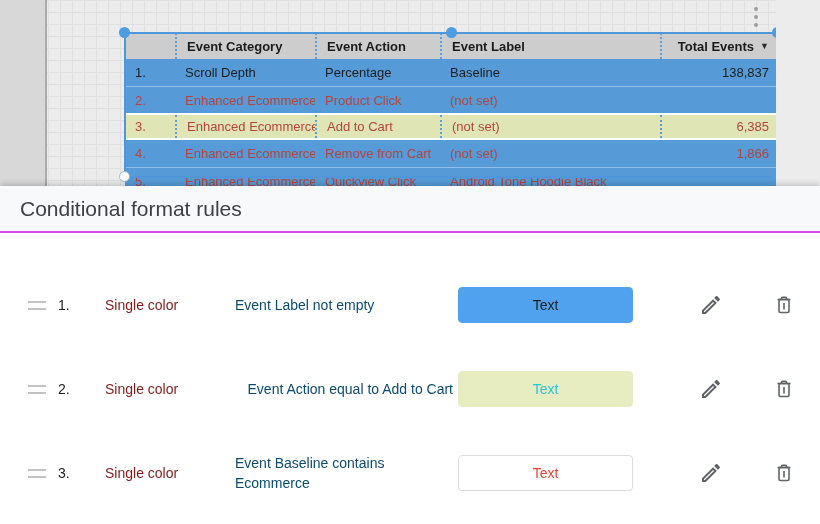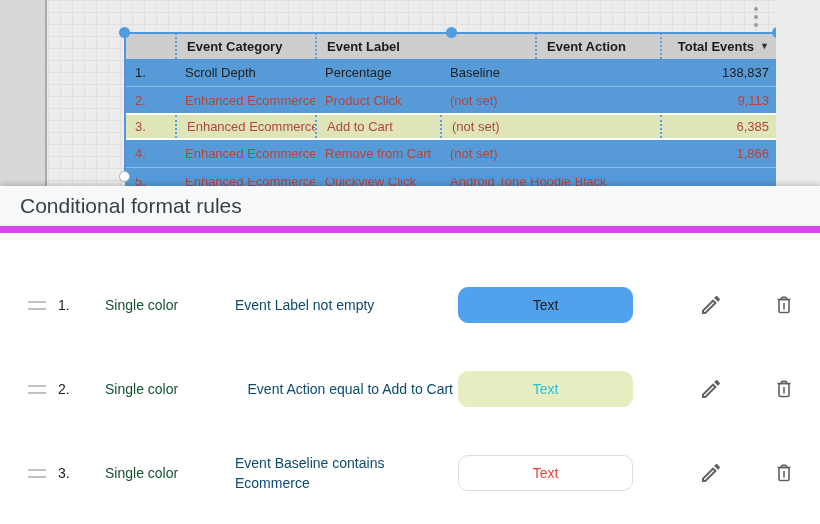--- a/index.html
+++ b/index.html
@@ -60,72 +60,71 @@
     display: flex; flex-direction: column; align-items: center; justify-content: space-between;
     padding: 2px 0; cursor: pointer; }
   .kebab i { width: 4px; height: 4px; border-radius: 50%; background: #9e9e9e; }
 
   
   .panel {
     position: absolute; left: 0; top: 186px; width: 820px; height: 338px;
     background: #ffffff; box-shadow: 0 -2px 6px rgba(0,0,0,0.18);
   }
   .panel-header {
-    height: 47px; background: #f8f9fa; border-bottom: 7px solid #d946ef;
+    height: 47px; background: #f8f9fa; border-bottom: 2px solid #d946ef;
     display: flex; align-items: center; padding-left: 20px;
   }
   .panel-title { font-size: 21px; color: #3c4043; }
 
   .rules { padding-top: 30px; }
   .rule { display: flex; align-items: center; height: 84px; padding: 0 24px 0 28px; }
   .drag { width: 18px; height: 9px; border-top: 2px solid #c2c2c2; border-bottom: 2px solid #c2c2c2;
     margin-right: 12px; cursor: grab; flex: none; }
   .rnum { width: 30px; margin-right: 17px; font-size: 14px; color: #202124; flex: none; }
-  .rtype { width: 112px; margin-right: 18px; font-size: 14px; color: #14532d; flex: none; }
+  .rtype { width: 112px; margin-right: 18px; font-size: 14px; color: #7f1d1d; flex: none; }
   .rcond { width: 218px; margin-right: 5px; font-size: 14px; color: #0c4a6e; line-height: 20px; flex: none; }
   .rule:nth-child(2) .rcond { white-space: nowrap; text-align: right; }
-  .swatch { width: 175px; height: 36px; border: 1px solid transparent; border-radius: 10px;
+  .swatch { width: 175px; height: 36px; border: 1px solid transparent; border-radius: 4px;
     display: flex; align-items: center; justify-content: center;
     font-size: 14px; cursor: pointer; flex: none; }
   .actions { margin-left: auto; display: flex; align-items: center; gap: 49px; }
   .icon-btn { width: 24px; height: 24px; background: none; border: none; cursor: pointer; padding: 0; }
   .icon-btn svg { width: 24px; height: 24px; display: block; }
 </style>
 </head>
 <body>
 
 <div class="canvas">
   <div class="side-strip"></div>
 
   <div class="gtable">
     <div class="thead">
       <div class="cell c-num"></div>
       <div class="cell c-cat">Event Category</div>
+      <div class="cell c-act">Event Action</div>
       <div class="cell c-lab">Event Label</div>
-      <div class="cell c-act">Event Action</div>
       <div class="cell c-tot">
         <span>Total Events</span>
         <span class="sort-caret">▼</span>
       </div>
     </div>
 
     <div class="trow r-blue t-dark">
       <div class="cell c-num">1.</div>
       <div class="cell c-cat">Scroll Depth</div>
       <div class="cell c-act">Percentage</div>
       <div class="cell c-lab">Baseline</div>
       <div class="cell c-tot">138,837</div>
     </div>
 
     <div class="trow r-blue t-red">
       <div class="cell c-num">2.</div>
       <div class="cell c-cat">Enhanced Ecommerce</div>
       <div class="cell c-act">Product Click</div>
       <div class="cell c-lab">(not set)</div>
-      <div class="cell c-tot">9,113</div>
     </div>
 
     <div class="trow r-yellow r-dotted t-red">
       <div class="cell c-num">3.</div>
       <div class="cell c-cat">Enhanced Ecommerce</div>
       <div class="cell c-act">Add to Cart</div>
       <div class="cell c-lab">(not set)</div>
       <div class="cell c-tot">6,385</div>
     </div>
 

